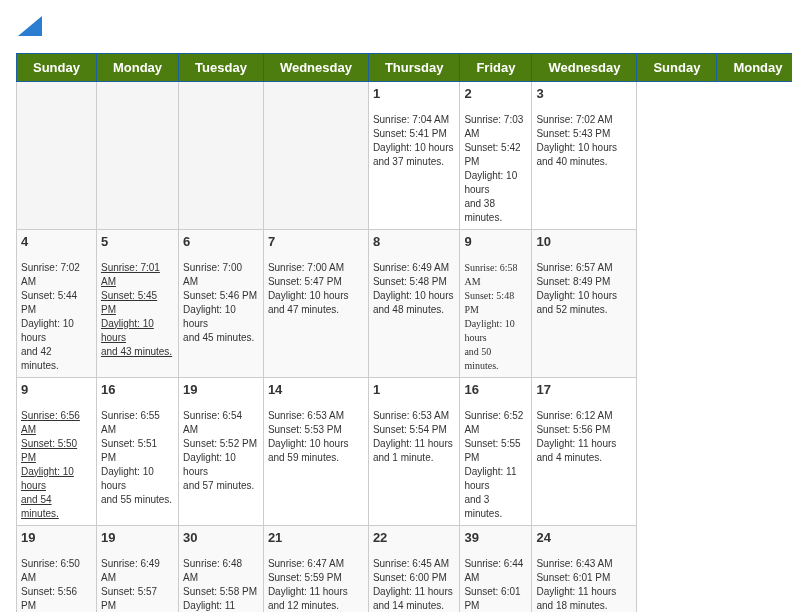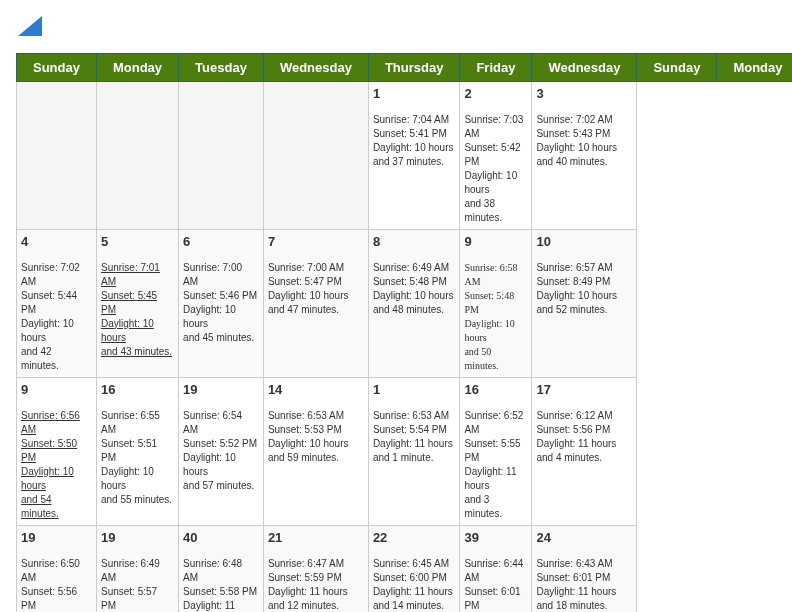--- a/index.html
+++ b/index.html
@@ -267,21 +267,21 @@
 and 6 minutes.</div>
         </td>
         <td>
           <div class="day-num">19</div>
           <div class="day-info" style="white-space: pre-line;">Sunrise: 6:49 AM
 Sunset: 5:57 PM
 Daylight: 11 hours
 and 8 minutes.</div>
         </td>
         <td>
-          <div class="day-num">40</div>
+          <div class="day-num">30</div>
           <div class="day-info" style="white-space: pre-line;">Sunrise: 6:48 AM
 Sunset: 5:58 PM
 Daylight: 11 hours
 and 10 minutes.</div>
         </td>
         <td>
           <div class="day-num">21</div>
           <div class="day-info" style="white-space: pre-line;">Sunrise: 6:47 AM
 Sunset: 5:59 PM
 Daylight: 11 hours

